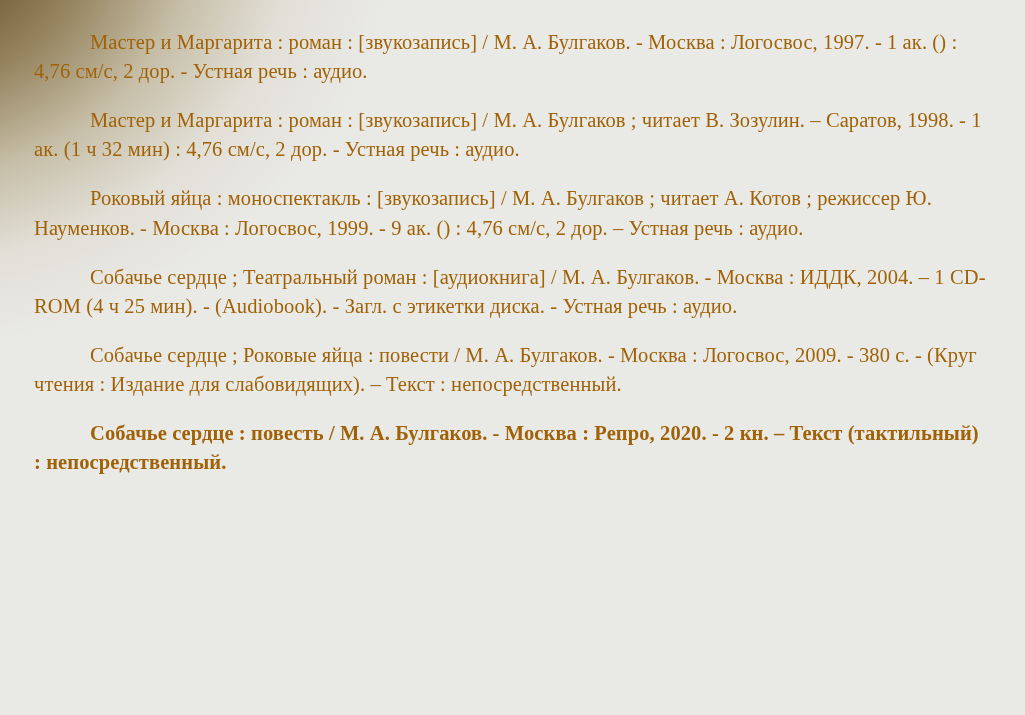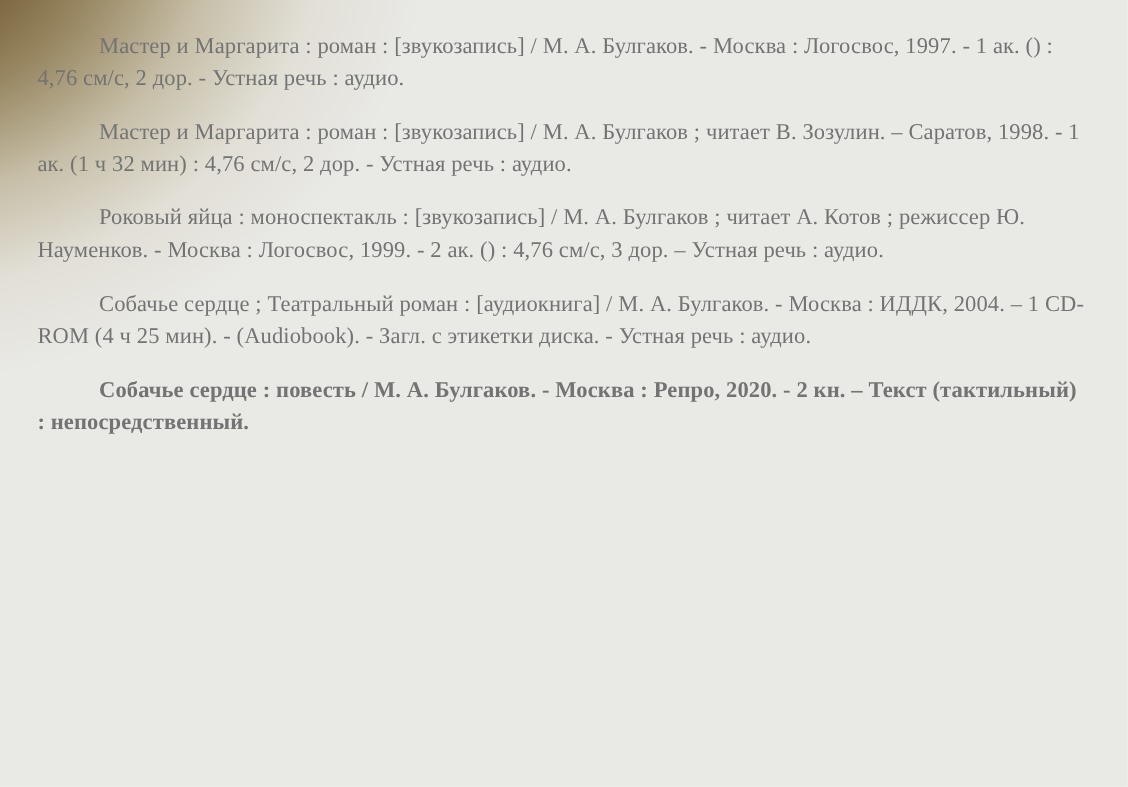--- a/index.html
+++ b/index.html
@@ -47,36 +47,37 @@
     left: 0;
     top: 0;
     width: 1025px;
     height: 715px;
     padding: 28px 36px 0 34px;
     box-sizing: border-box;
   }
   .para {
     font-size: 20.5px;
     line-height: 1.42;
-    color: #737373;
+    color: #a16207;
     text-indent: 56px;
     margin: 0 0 20px 0;
     text-align: left;
     letter-spacing: 0.1px;
   }
   .para:last-child {
     margin-bottom: 0;
     font-weight: bold;
   }
 </style>
 </head>
 <body>
 
 <div id="slide" style="background-color: rgb(233, 233, 230);">
   <div id="bg"></div>
   <div id="content" style="color: rgb(27, 27, 27);">
     <p class="para">Мастер и Маргарита : роман : [звукозапись] / М. А. Булгаков. - Москва : Логосвос, 1997. - 1 ак. () : 4,76 см/с, 2 дор. - Устная речь : аудио.</p>
     <p class="para">Мастер и Маргарита : роман : [звукозапись] / М. А. Булгаков ; читает В. Зозулин. – Саратов, 1998. - 1 ак. (1 ч 32 мин) : 4,76 см/с, 2 дор. - Устная речь : аудио.</p>
-    <p class="para">Роковый яйца : моноспектакль : [звукозапись]  / М. А. Булгаков ; читает А. Котов ; режиссер Ю. Науменков. - Москва : Логосвос, 1999. - 2 ак. () : 4,76 см/с, 3 дор. – Устная речь : аудио.</p>
+    <p class="para">Роковый яйца : моноспектакль : [звукозапись]  / М. А. Булгаков ; читает А. Котов ; режиссер Ю. Науменков. - Москва : Логосвос, 1999. - 9 ак. () : 4,76 см/с, 2 дор. – Устная речь : аудио.</p>
     <p class="para">Собачье сердце ; Театральный роман : [аудиокнига] / М. А. Булгаков. - Москва : ИДДК, 2004. – 1 CD-ROM (4 ч 25 мин). - (Audiobook). - Загл. с этикетки диска. - Устная речь : аудио.</p>
+    <p class="para">Собачье сердце ; Роковые яйца : повести / М. А. Булгаков. - Москва : Логосвос, 2009. - 380 с. - (Круг чтения : Издание для слабовидящих). – Текст : непосредственный.</p>
     <p class="para">Собачье сердце : повесть / М. А. Булгаков. - Москва : Репро, 2020. - 2 кн. – Текст (тактильный) : непосредственный.</p>
   </div>
 </div>
 
 </body></html>

